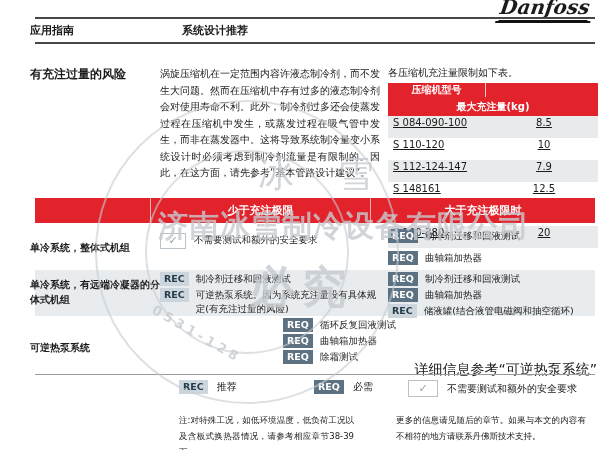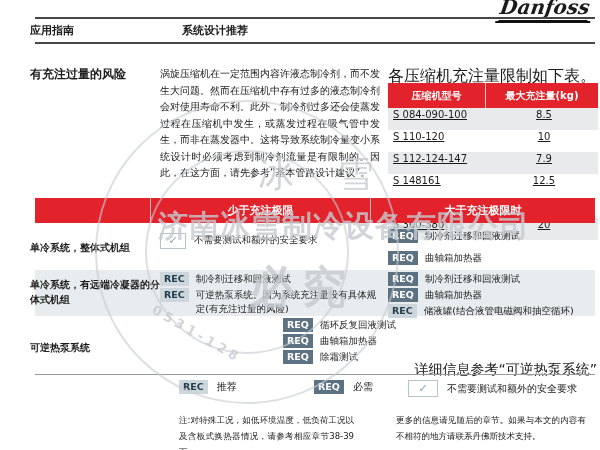--- a/index.html
+++ b/index.html
@@ -14,23 +14,23 @@
   .doc-type{left:30px;top:23px;font-size:11px;font-weight:bold;}
   .page-title{left:160px;top:23px;font-size:11px;font-weight:bold;margin-left:22px;}
   .logo{top:-4px;right:8px;font-family:"DejaVu Serif","Liberation Serif",serif;font-style:italic;font-weight:bold;font-size:20px;transform:skewX(-8deg);border-bottom:2px solid #111;line-height:22px;padding:0 3px;}
   .logo::after{content:"";display:block;height:1.5px;background:#111;margin-top:1.5px;}
 
   
   .sec-title{left:30px;top:66px;font-size:12px;font-weight:bold;}
   .paragraph{left:160px;top:66px;width:220px;font-size:10px;line-height:16.5px;text-align:justify;}
 
   
-  .tbl-intro{left:388px;top:66px;font-size:16px;}
+  .tbl-intro{left:388px;top:66px;font-size:10px;}
   .charge-table{left:388px;top:83px;width:210px;font-size:10px;}
-  .ct-header{display:flex;height:25px;background:#e2232b;color:#fff;font-weight:bold;}
+  .ct-header{display:flex;height:33px;background:#e2232b;color:#fff;font-weight:bold;flex-direction:column;}
   .ct-header .c1{width:97px;border-right:1px solid rgba(255,255,255,.75);display:flex;align-items:center;justify-content:center;}
   .ct-header .c2{flex:1;display:flex;align-items:center;justify-content:center;}
   .ct-row{display:flex;height:22px;line-height:14px;overflow:hidden;text-decoration:underline;}
   .ct-row.shade{background:#e8eaeb;}
   .ct-row .c1{width:97px;padding-left:5px;}
   .ct-row .c2{flex:1;text-align:center;}
 
   
   .band{left:35px;top:198px;width:560px;height:25px;background:#e2232b;display:flex;color:#fff;font-weight:bold;font-size:11px;}
   .band .b0{width:115px;border-right:1px solid rgba(255,255,255,.65);}

